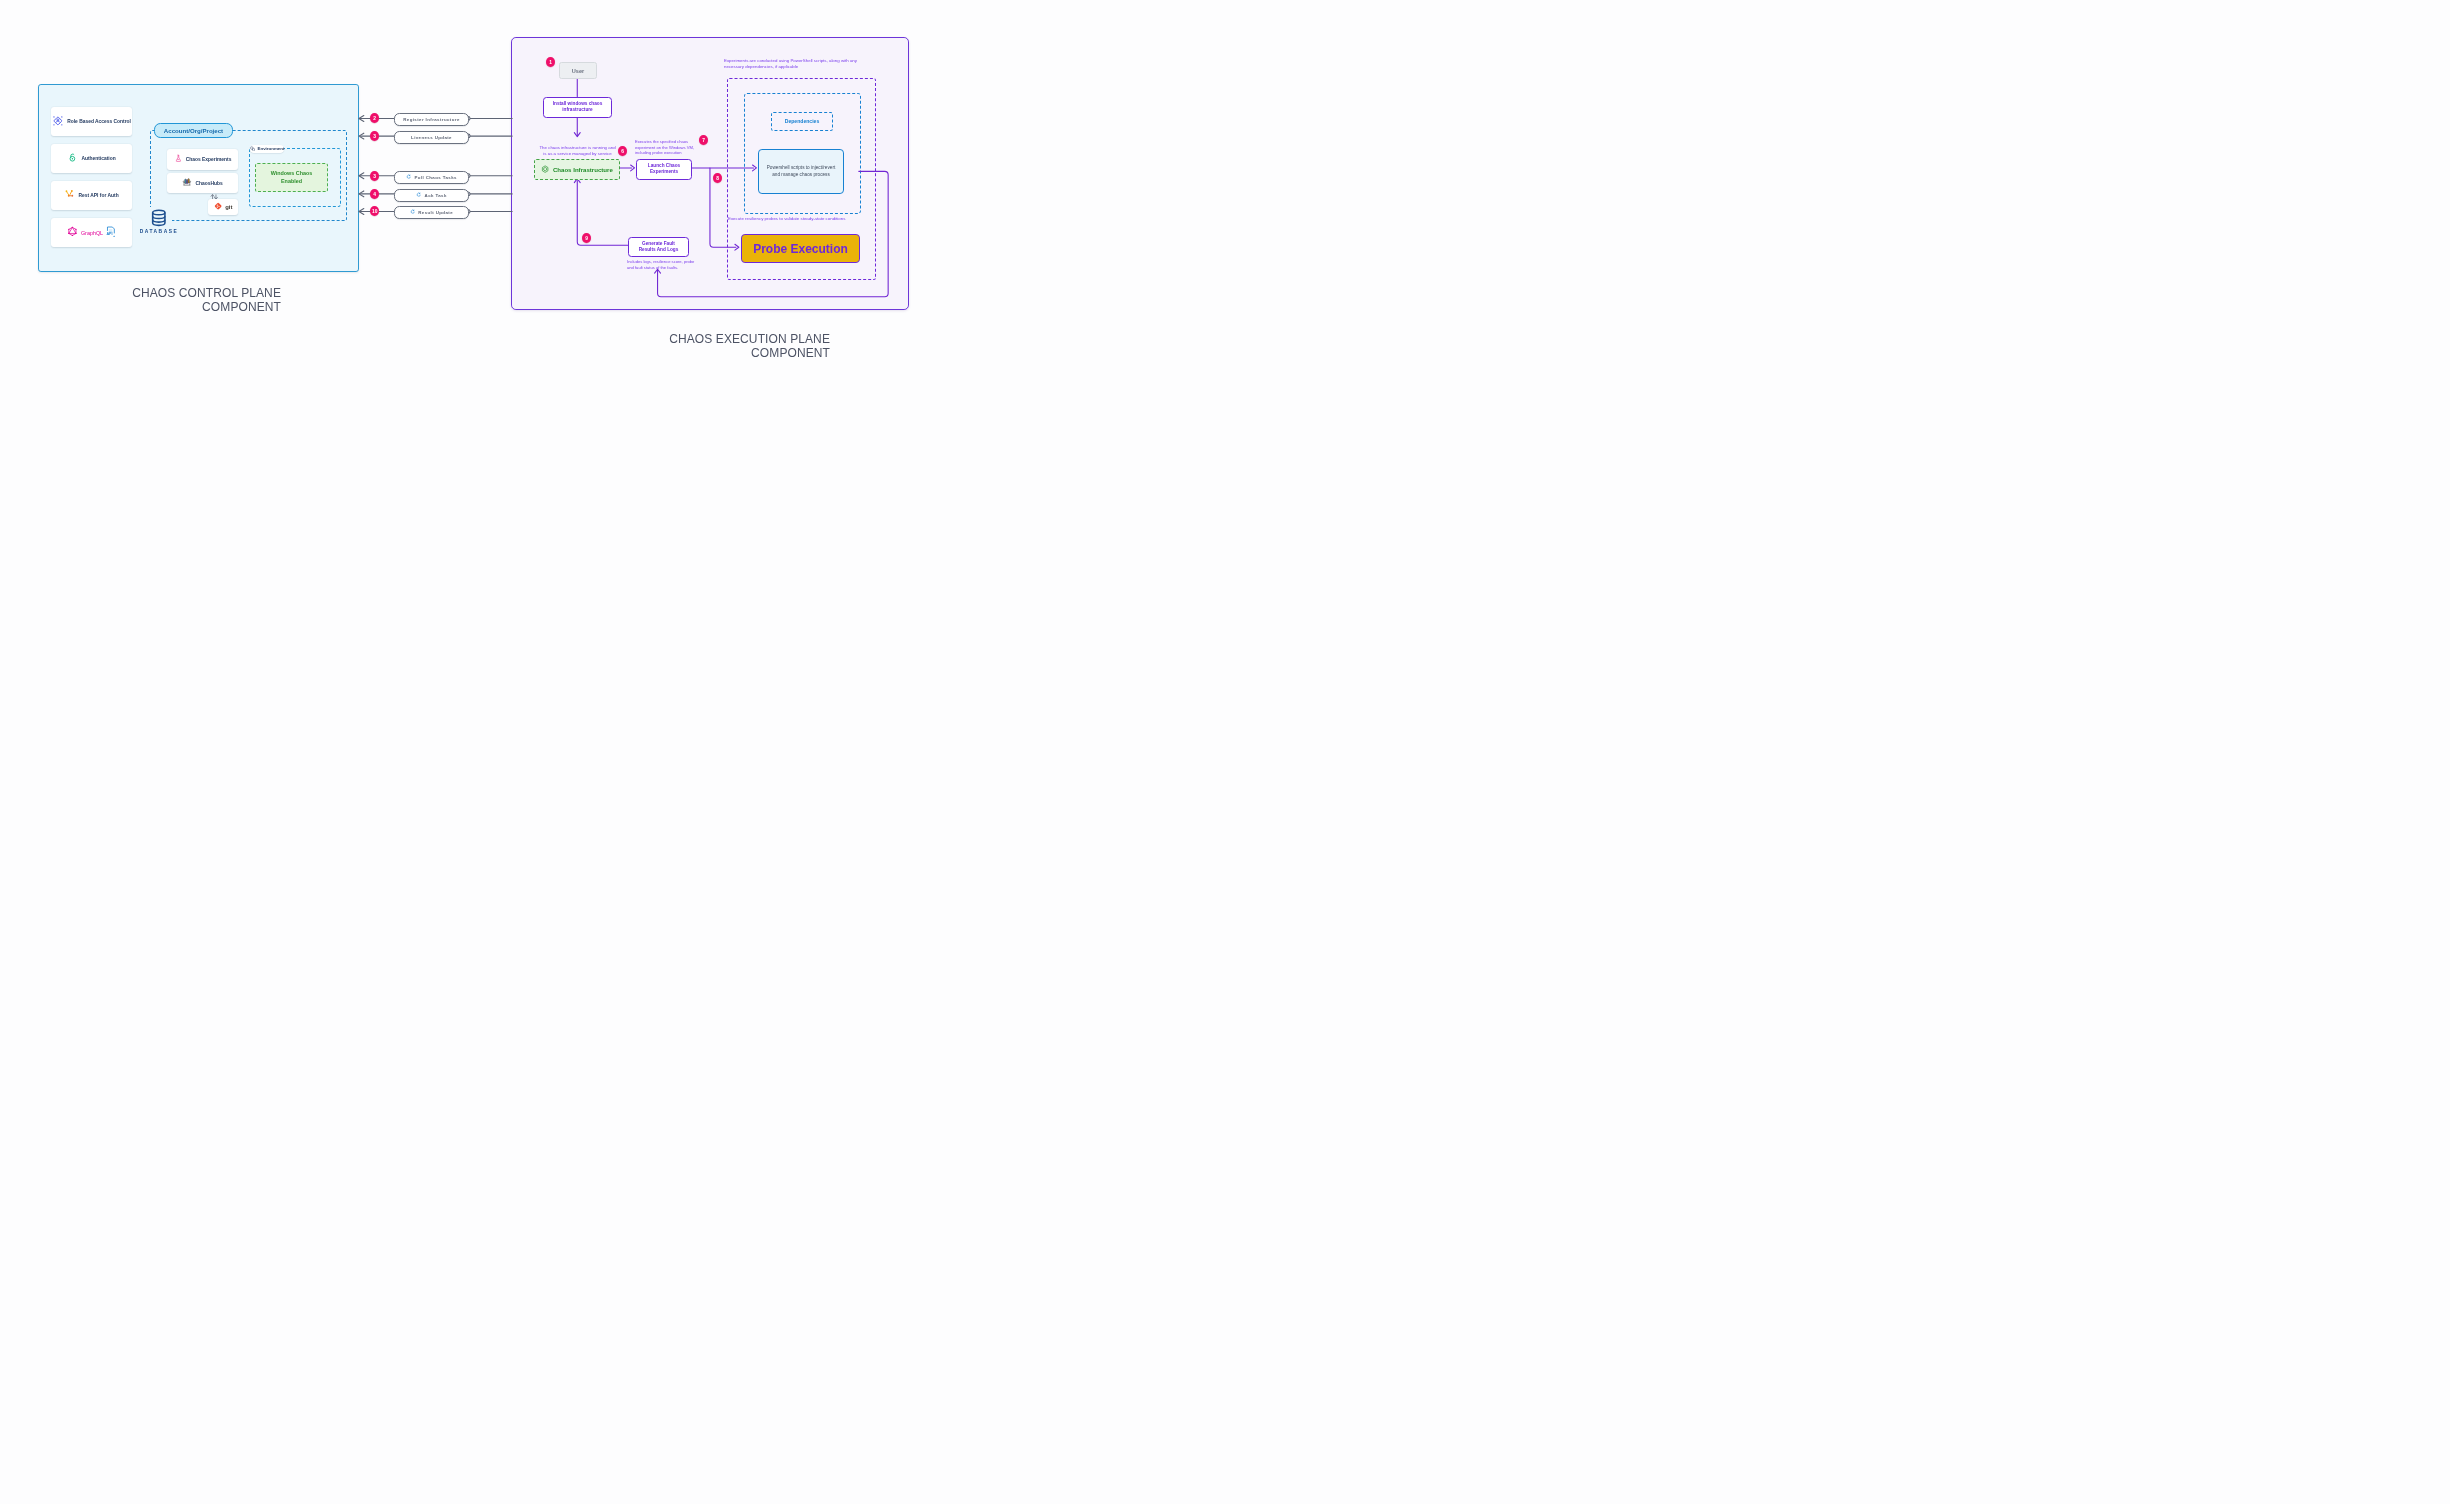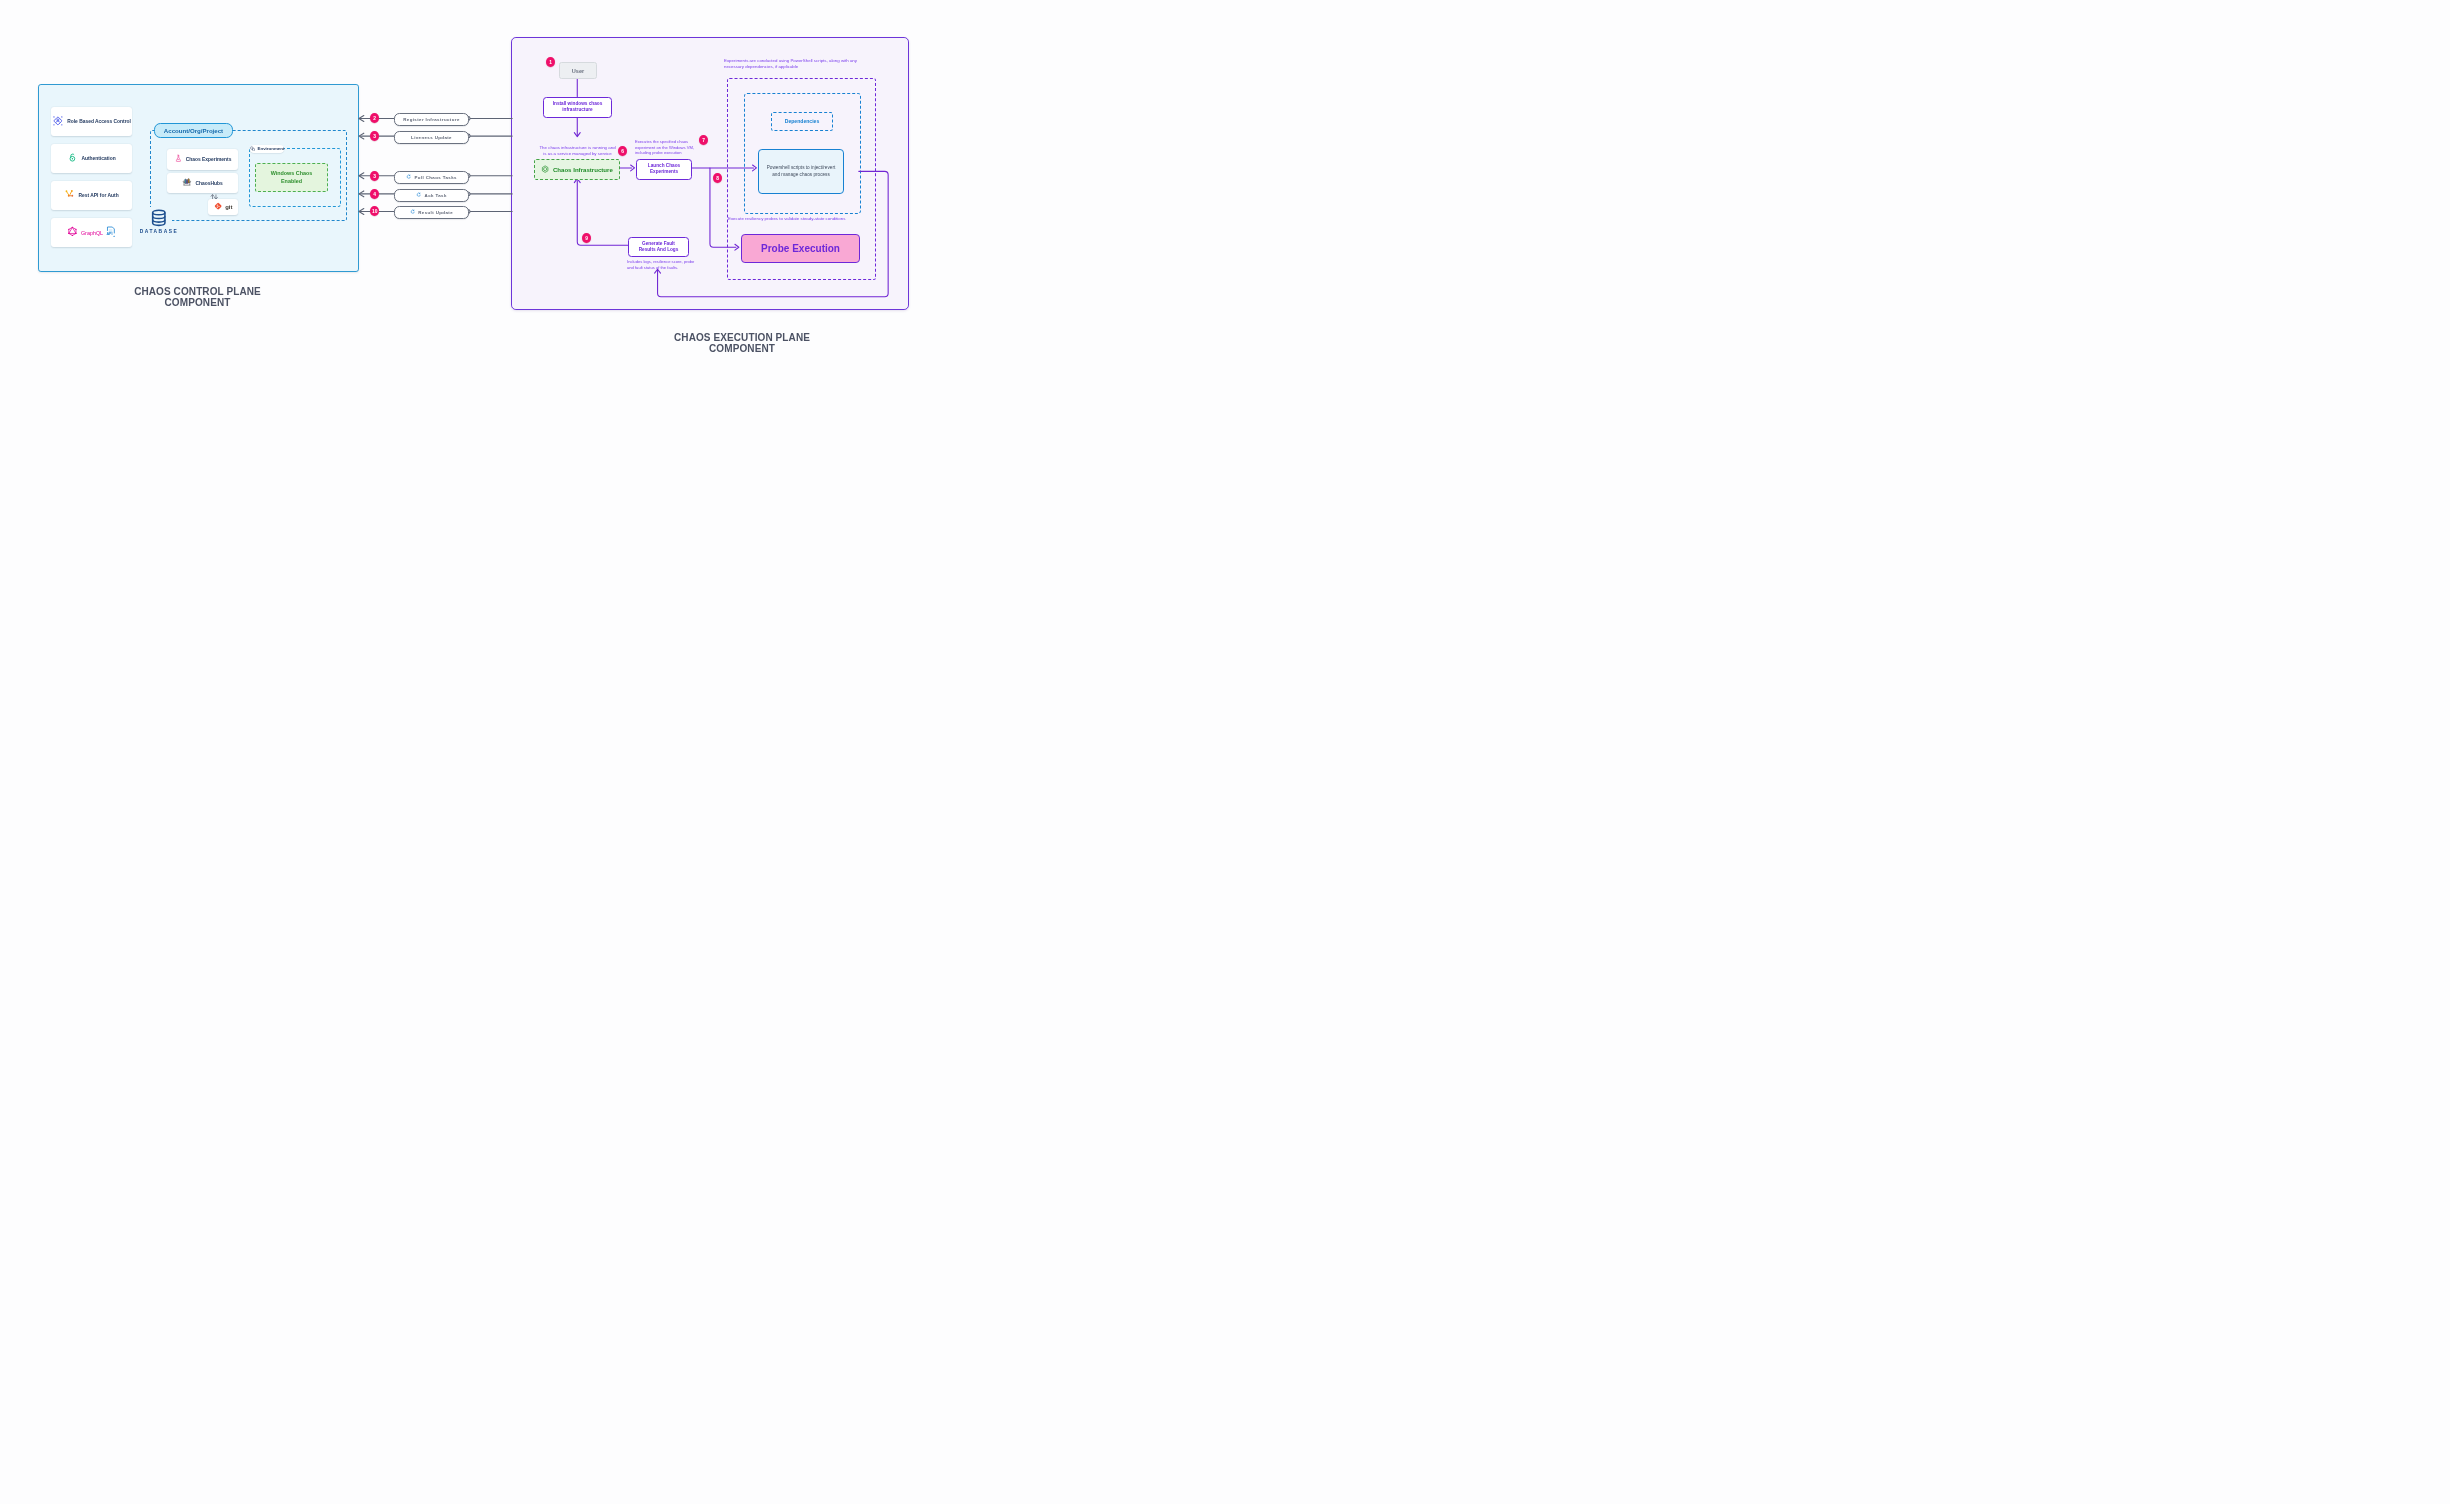--- a/index.html
+++ b/index.html
@@ -8,21 +8,21 @@
   .abs{position:absolute;}
   
   .panel-left{background:#e9f6fc;border:0.8px solid #2f9ad2;border-radius:2.9px;z-index:1;
               box-shadow:0 1px 2px rgba(20,60,90,.10);}
   .panel-right{background:#f7f3fc;border:0.8px solid #6d35d9;border-radius:4.9px;z-index:1;
                box-shadow:0 1px 2.5px rgba(60,20,120,.12);}
   
   .card{background:#fff;border-radius:2.9px;box-shadow:0 0.5px 1.5px rgba(16,42,67,.14);
         display:flex;align-items:center;justify-content:center;gap:3.4px;z-index:3;}
   .card-label{color:#22395f;font-weight:700;font-size:4.9px;}
-  .caption{color:#4c5264;font-weight:700;font-size:10px;letter-spacing:0.1px;z-index:3;text-align:center;}
+  .caption{color:#4c5264;font-weight:400;font-size:12px;letter-spacing:0.1px;z-index:3;text-align:right;}
   
   .dash-blue{border:0.8px dashed #1f86cc;border-radius:2.5px;z-index:2;}
   .dash-blue-thin{border:0.6px dashed #2196d6;border-radius:2.9px;z-index:2;}
   .account-pill{background:#c7ebf9;border:0.9px solid #2196d6;border-radius:6.4px;z-index:4;
                 display:flex;align-items:center;justify-content:center;
                 color:#1569ab;font-weight:700;font-size:6.1px;}
   .env-label{background:#fff;border-radius:4.4px;box-shadow:0 0.5px 1px rgba(16,42,67,.15);z-index:4;
              display:flex;align-items:center;justify-content:center;gap:2.5px;
              color:#22395f;font-weight:700;font-size:4.4px;}
   .green-box{background:#e4f5de;border:0.6px dashed #4caf50;border-radius:2.5px;z-index:3;
@@ -50,23 +50,23 @@
              display:flex;align-items:center;justify-content:center;gap:3.4px;
              color:#1f8a27;font-weight:700;font-size:6.1px;}
   .dash-purple{border:0.8px dashed #6d28d9;border-radius:2.5px;z-index:2;}
   .dash-blue2{border:0.8px dashed #1781d2;border-radius:3.4px;z-index:2;}
   .dep-box{border:0.8px dashed #1781d2;border-radius:2.5px;z-index:3;
            display:flex;align-items:center;justify-content:center;
            color:#1781d2;font-weight:700;font-size:5.1px;}
   .ps-box{background:#e9f4fb;border:0.8px solid #1781d2;border-radius:3.9px;z-index:3;
           display:flex;align-items:center;justify-content:center;text-align:center;
           color:#3f4a5c;font-weight:500;font-size:4.7px;line-height:1.4;}
-  .probe-box{background:#f9a8d4;border:1px solid #6d28d9;border-radius:3.9px;z-index:3;
+  .probe-box{background:#eab308;border:1px solid #6d28d9;border-radius:3.9px;z-index:3;
              display:flex;align-items:center;justify-content:center;
-             color:#6d28d9;font-weight:700;font-size:10px;}
+             color:#6d28d9;font-weight:700;font-size:12px;}
   svg.connectors{z-index:2;}
 </style>
 </head>
 <body>
 
 <div class="canvas">
 
   <div class="panel-left abs" style="left:38px;top:84px;width:319px;height:186px"></div>
 
   <div class="panel-right abs" style="left:511px;top:37px;width:396px;height:271px"></div>

